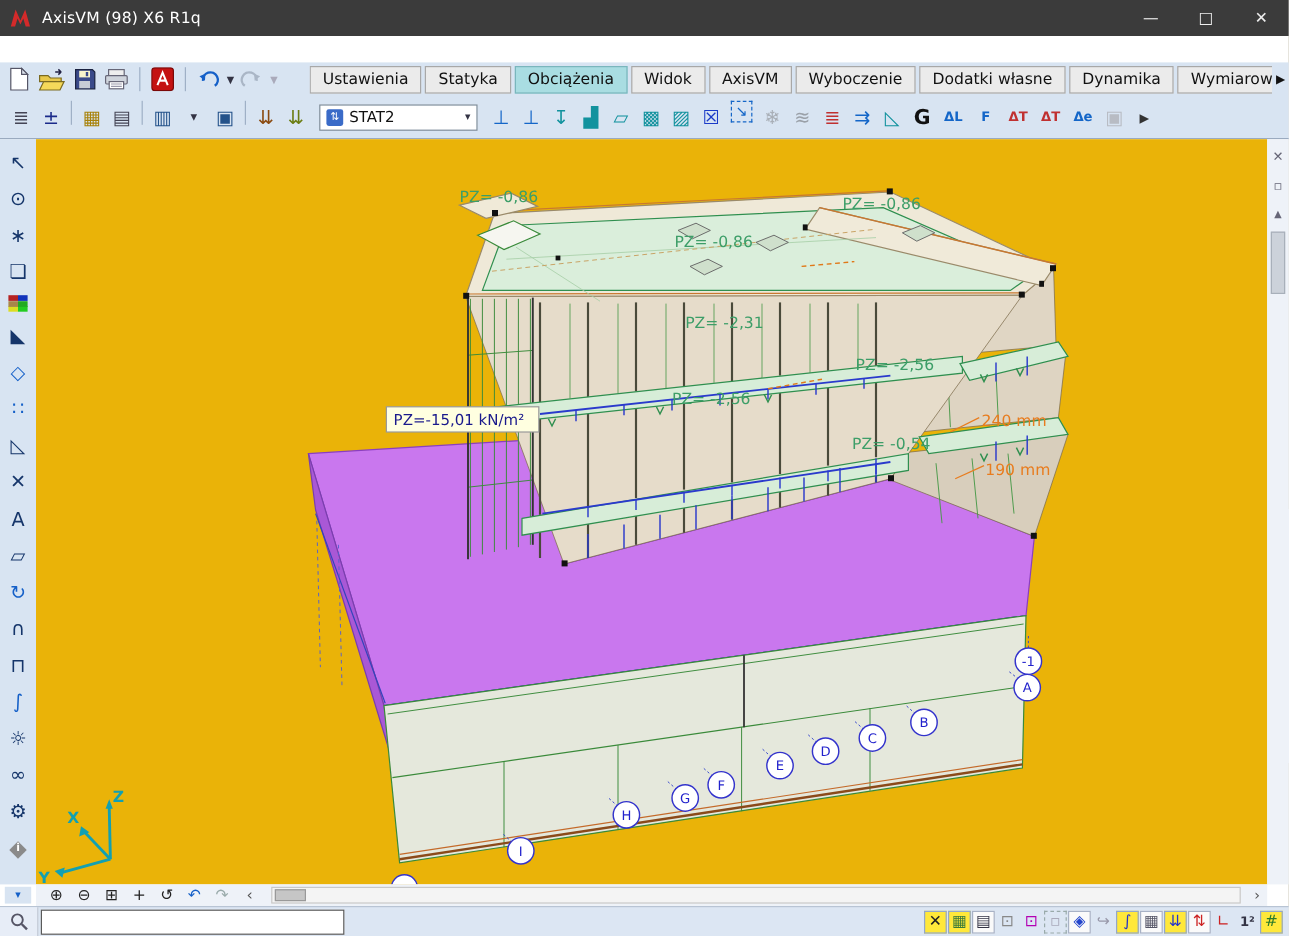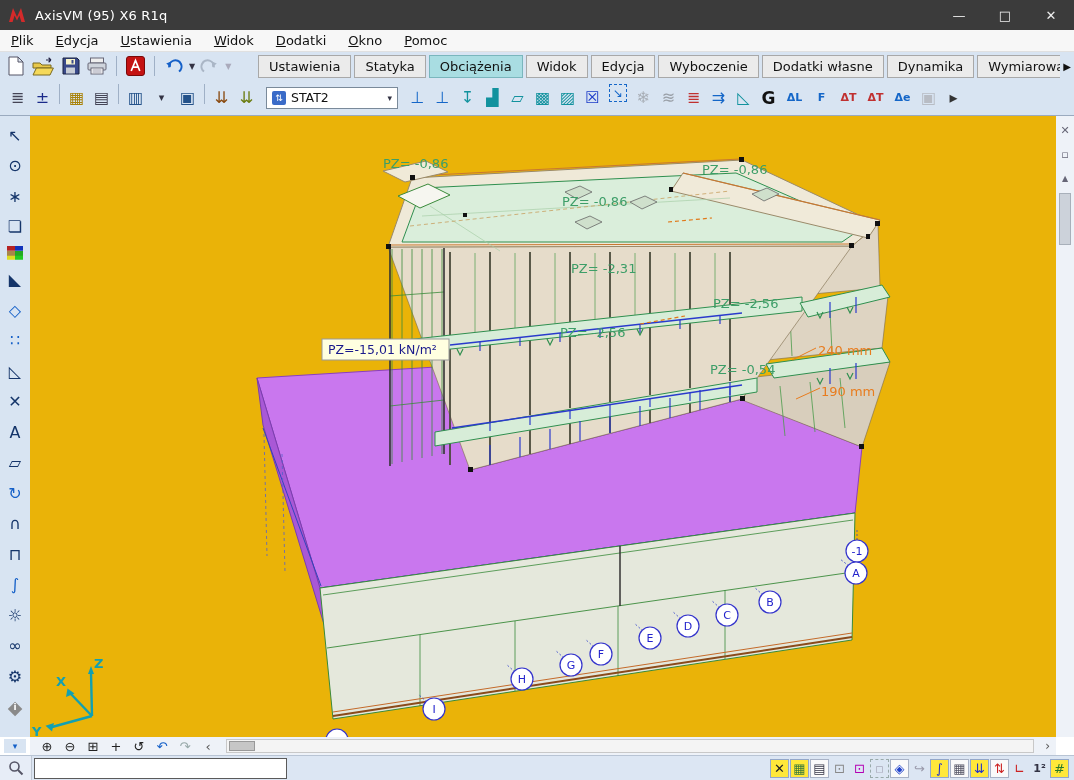--- a/index.html
+++ b/index.html
@@ -71,37 +71,28 @@
 <body>
 
 <div id="app">
 
   <div class="titlebar">
     <span class="logo">
       <svg width="18" height="16" viewBox="0 0 18 16">
           <path d="M1,15 L5,1 L9,10 L13,1 L17,15 L13.4,15 L11.4,8.4 L9,13.4 L6.6,8.4 L4.6,15 Z" fill="#d42a2a"></path>
         </svg>
     </span>
-    <span class="title">AxisVM (95) X6 R1q</span>
+    <span class="title">AxisVM (98) X6 R1q</span>
     <div class="wincontrols">
       <span class="winbtn">—</span>
       <span class="winbtn">□</span>
       <span class="winbtn">✕</span>
     </div>
   </div>
 
-  <div class="menubar">
-    <span class="menu-item">Plik</span>
-    <span class="menu-item">Edycja</span>
-    <span class="menu-item">Ustawienia</span>
-    <span class="menu-item">Widok</span>
-    <span class="menu-item">Dodatki</span>
-    <span class="menu-item">Okno</span>
-    <span class="menu-item">Pomoc</span>
-  </div>
 
   <div class="row1">
     <div class="iconband">
       <span class="svgbtn">
           <svg width="18" height="20">
             <path d="M2,1 h9 l5,5 v13 h-14 z" fill="#fff" stroke="#556"></path>
             <path d="M11,1 l5,5 h-5 z" fill="#dde4ee" stroke="#556"></path>
           </svg>
         </span>
       <span class="svgbtn">
@@ -149,21 +140,21 @@
             <path d="M16.8,4.6 l-4.6,3.6 l-0.4,-5.8 z" fill="#aab6c6"></path>
           </svg>
         </span>
       <span class="caret dis">▼</span>
     </div>
     <div class="tabs">
       <span class="tab">Ustawienia</span>
       <span class="tab">Statyka</span>
       <span class="tab active">Obciążenia</span>
       <span class="tab">Widok</span>
-      <span class="tab">Edycja</span>
+      <span class="tab">AxisVM</span>
       <span class="tab">Wyboczenie</span>
       <span class="tab">Dodatki własne</span>
       <span class="tab">Dynamika</span>
       <span class="tab">Wymiarowanie - Żelbet</span>
 
     </div>
     <span class="tab-overflow">▶</span>
   </div>
 
   <div class="row2">

